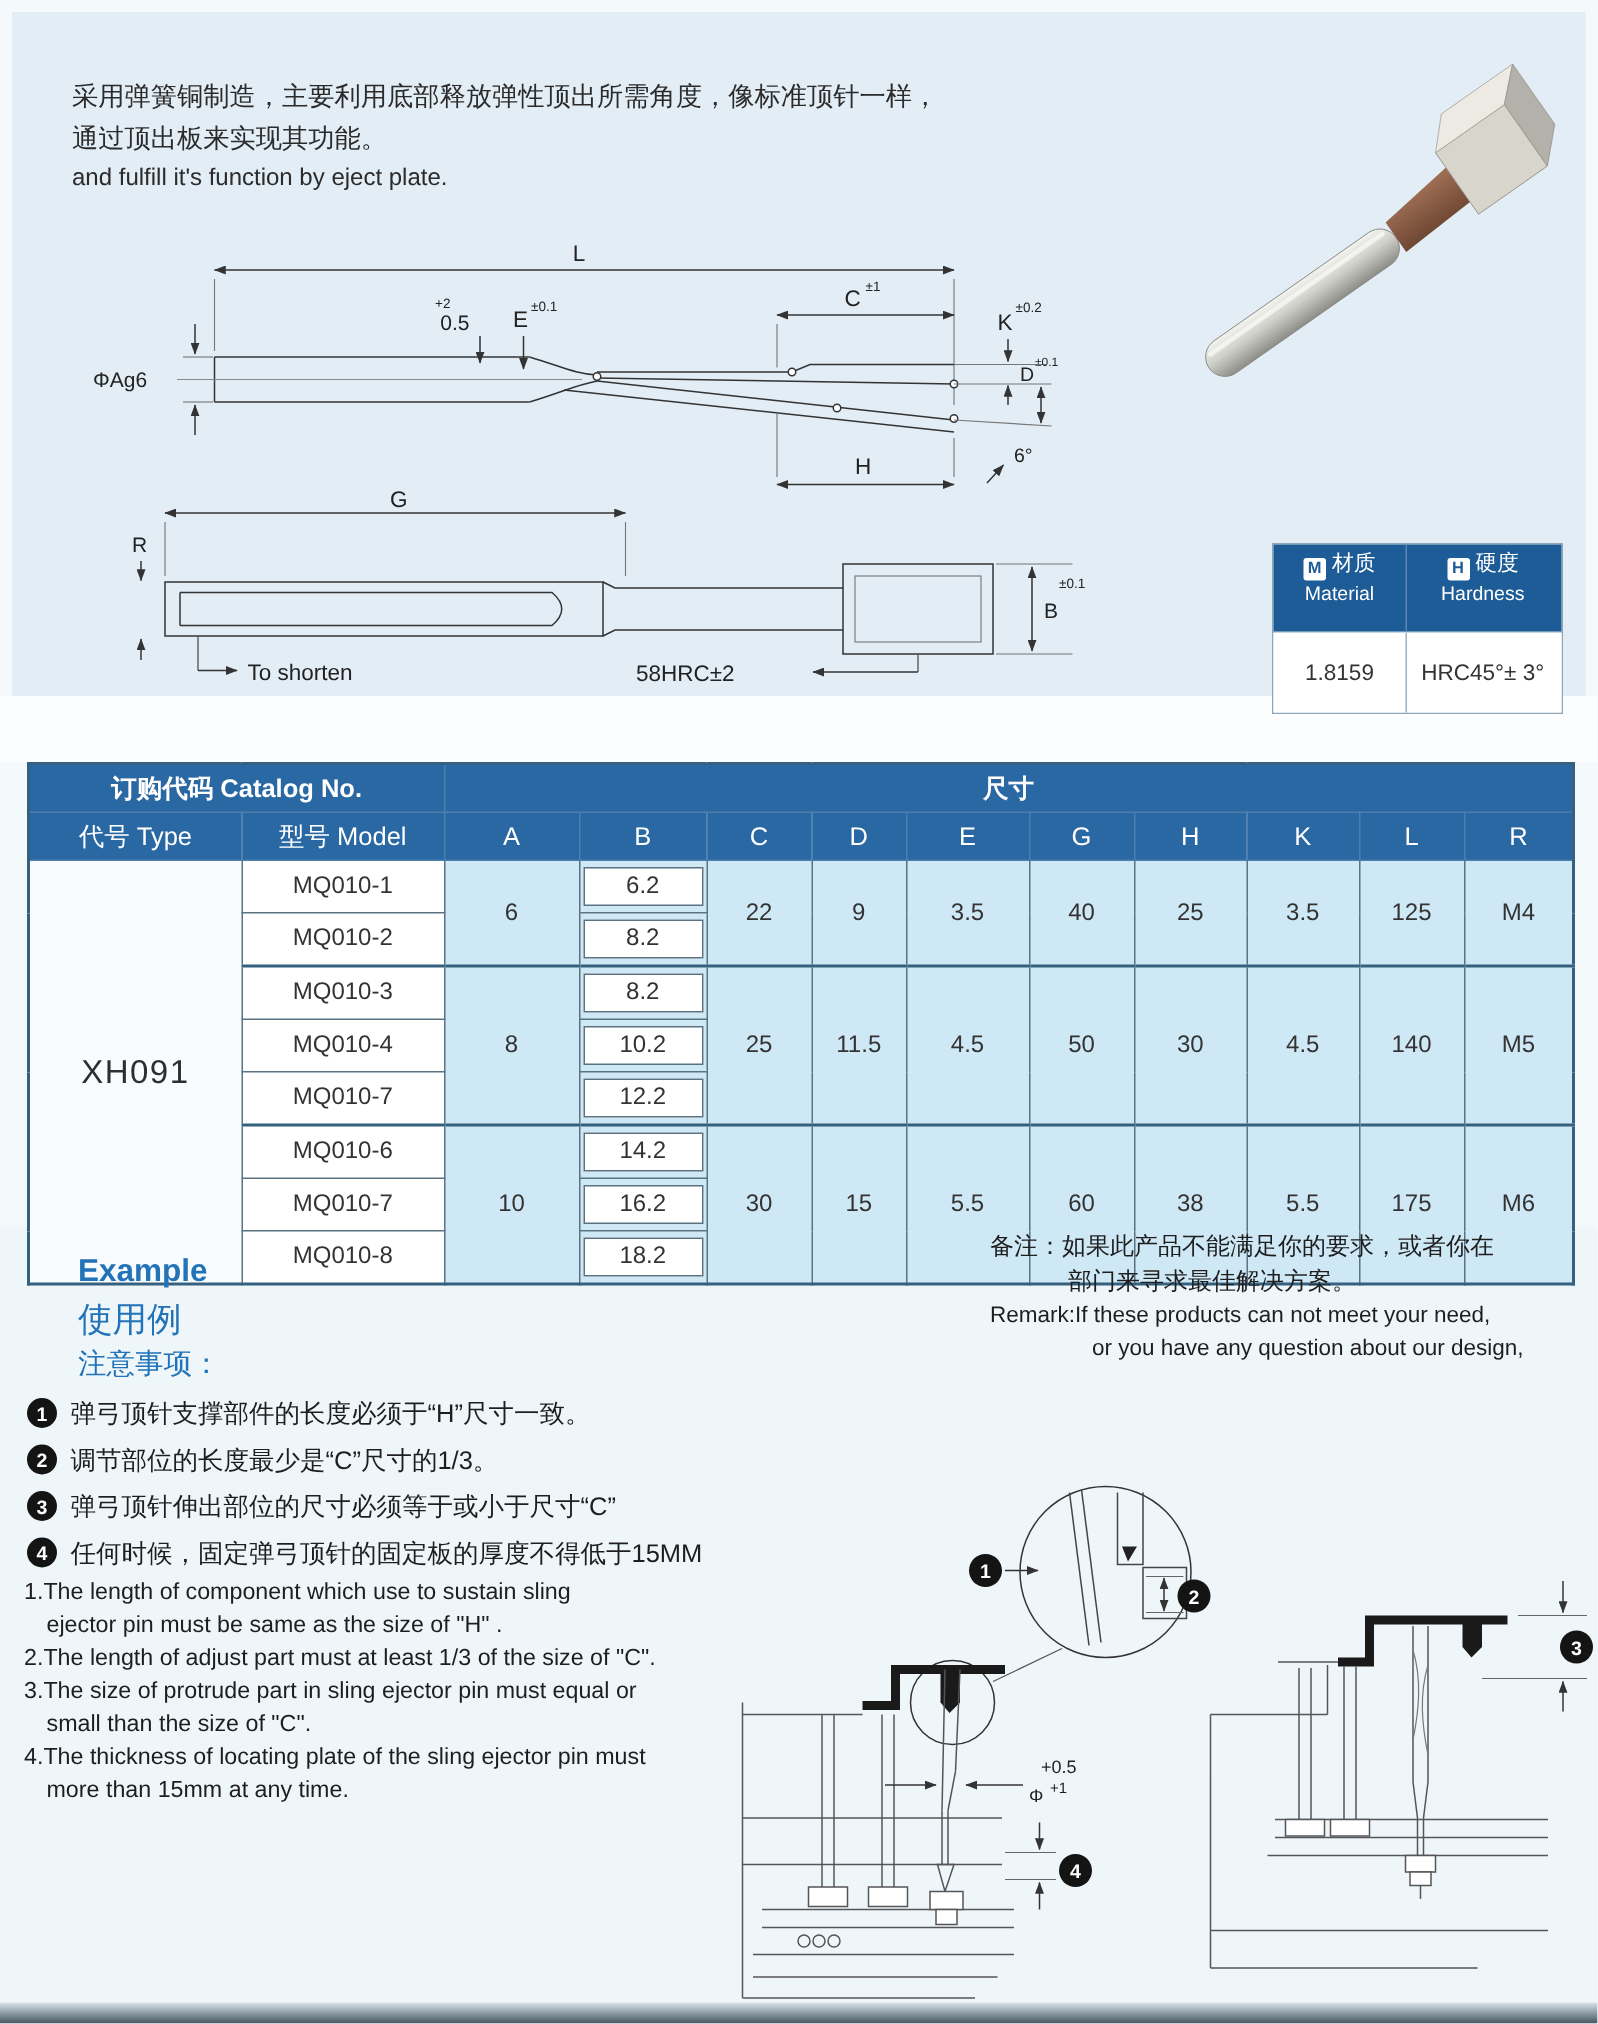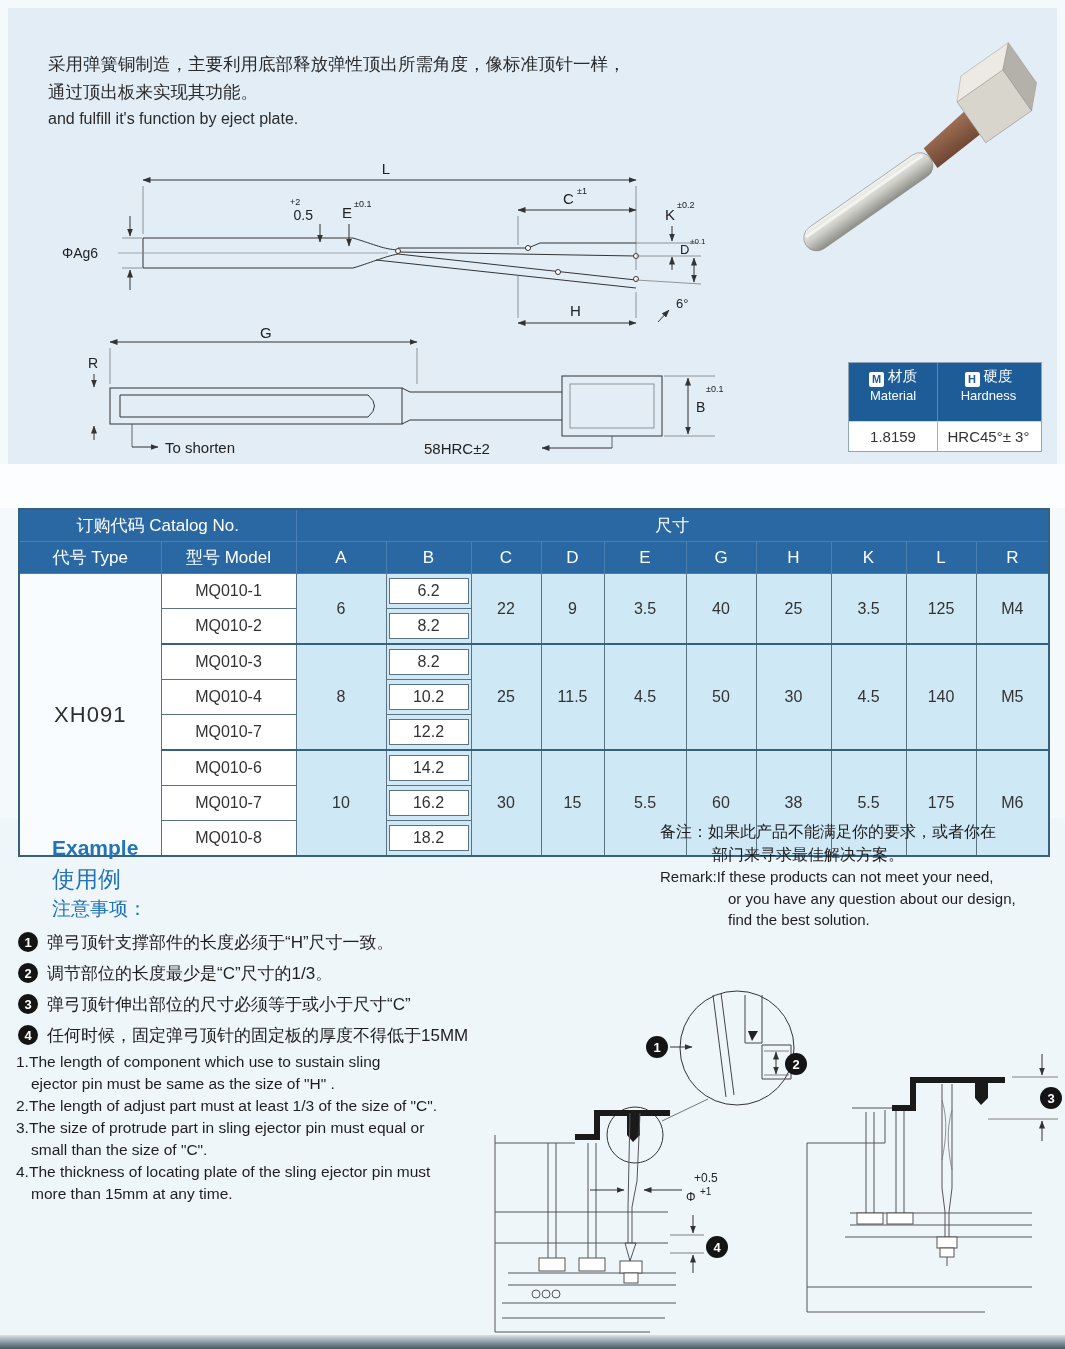--- a/index.html
+++ b/index.html
@@ -17,27 +17,27 @@
   .t10{font-size:10px;} .t9{font-size:9px;} .t8{font-size:8px;}
   .badge-txt{font-size:13px;font-weight:bold;fill:#fff;}
   
   .mat-box{left:848px;top:362px;width:192px;border:1px solid #8fa6b8;background:#fff;}
   .mat-head{display:grid;grid-template-columns:88px 102px;background:#1d5c96;color:#fff;border-bottom:1px solid #c7d6e2;}
   .mat-head .cell{padding:5px 0 17px;text-align:center;line-height:17px;font-size:14.5px;}
   .mat-head .cell+.cell{border-left:1px solid #5c87b2;}
   .mat-head .en{font-size:13px;display:block;}
   .mat-icon{display:inline-flex;width:15px;height:15px;background:#fff;color:#1d5c96;font-size:11px;font-weight:bold;border-radius:2px;align-items:center;justify-content:center;margin-right:4px;vertical-align:-2px;}
   .mat-val{display:grid;grid-template-columns:88px 102px;background:#fff;color:#333;}
-  .mat-val .cell{padding:6px 0;text-align:center;font-size:15px;}
+  .mat-val .cell{padding:18px 0;text-align:center;font-size:15px;}
   .mat-val .cell+.cell{border-left:1px solid #9db2c0;}
   
   .table-wrap{left:18px;top:508px;}
   table.spec{border-collapse:collapse;table-layout:fixed;width:1030px;color:#333;border:2px solid #35607f;}
   .spec th,.spec td{text-align:center;vertical-align:middle;padding:0;}
-  .spec thead th{background:#2a68a3;color:#fff;border:1px solid #4d7fae;font-weight:400;}
+  .spec thead th{background:#2a68a3;color:#fff;border:1px solid #4d7fae;font-weight:700;}
   .spec .h1 th{height:31px;font-size:17px;}
   .spec .h2 th{height:31px;font-size:17px;font-weight:500;}
   .spec tbody td{border:1px solid #5a7383;height:30px;font-size:16px;background:#cfe8f5;}
   .spec td.model,.spec td.type{background:#fff;}
   .spec td.type{background:#f8fcfe;font-size:22px;letter-spacing:1px;color:#2e2e2e;}
   .spec td.bcell{background:#cfe8f5;padding:2px 2px;}
   .bbox{background:#fff;border:1px solid #5a7383;height:24px;line-height:24px;}
   .spec td.gt{border-top:2px solid #35607f;}
   
   .blue{color:#2273b8;margin-left:34px;}
@@ -361,21 +361,20 @@
   <div class="cont">small than the size of "C".</div>
   <div>4.The thickness of locating plate of the sling ejector pin must</div>
   <div class="cont">more than 15mm at any time.</div>
 </div>
 
 <div class="abs remark">
   <div class="zh">备注：如果此产品不能满足你的要求，或者你在</div>
   <div class="zh cont">部门来寻求最佳解决方案。</div>
   <div class="en">Remark:If these products can not meet your need,</div>
   <div class="en cont">or you have any question about our design,</div>
-  <div class="en cont">find the best solution.</div>
 </div>
 
 <svg class="abs" style="left:480px;top:985px" width="330" height="365" viewBox="0 0 330 365">
 
   <circle cx="257" cy="63" r="57" fill="none" stroke="#333"></circle>
   <line x1="233" y1="10" x2="246" y2="112" stroke="#444"></line>
   <line x1="241" y1="8" x2="254" y2="110" stroke="#444"></line>
   <path d="M265,10 V58 H282 V10" fill="none" stroke="#444"></path>
   <path d="M282,60 H311 V94 H282 Z" fill="none" stroke="#444"></path>
   <polygon points="268,46 278,46 272,56" fill="#222"></polygon>

